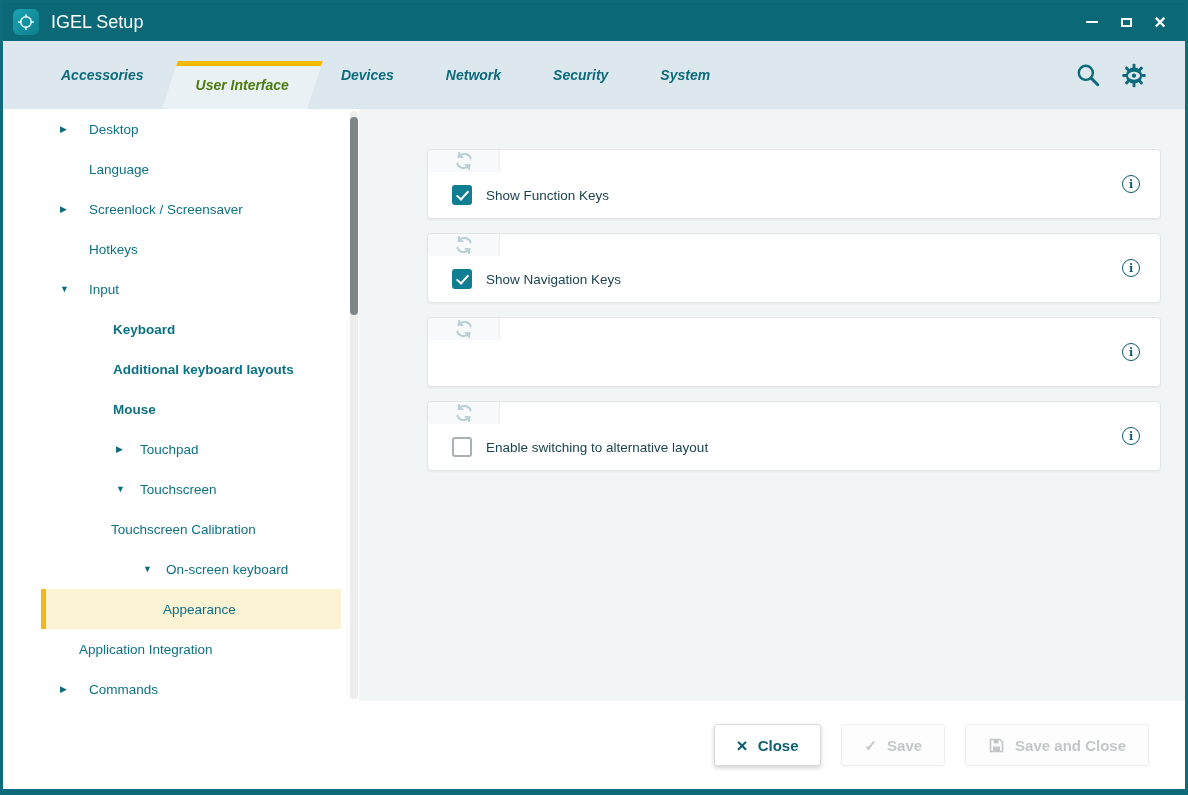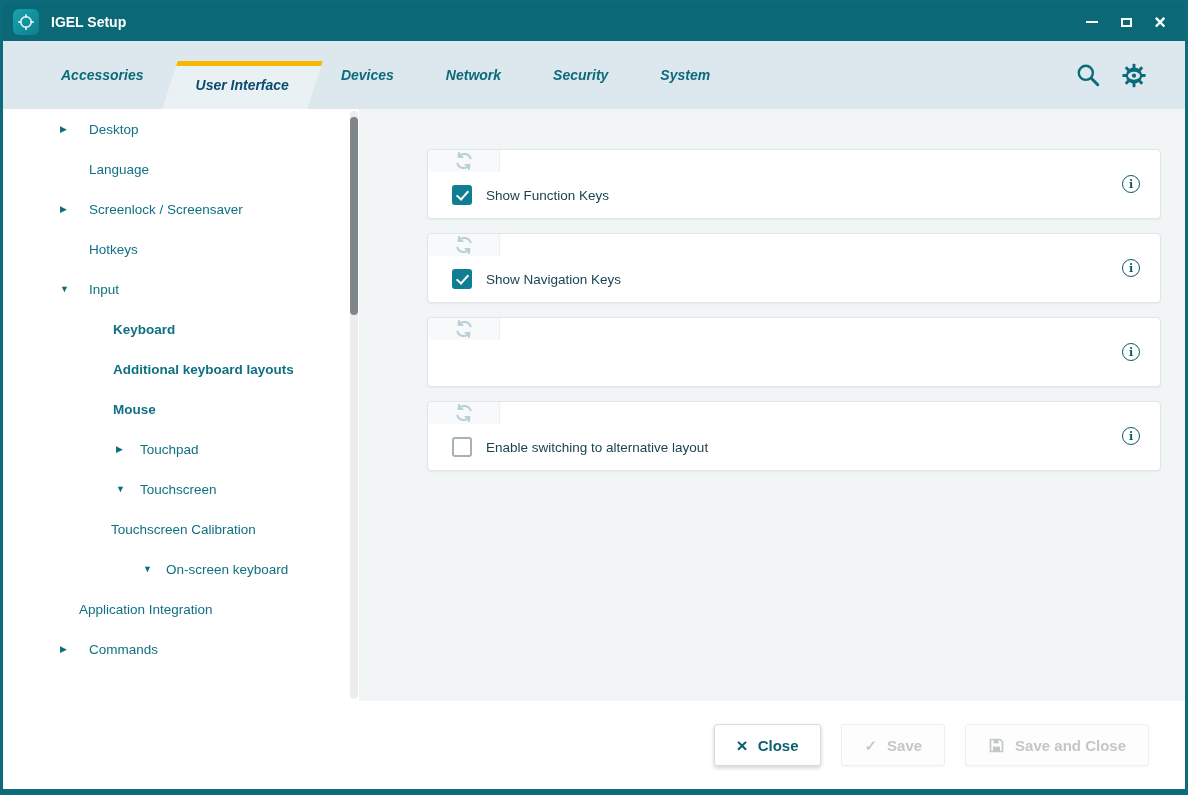--- a/index.html
+++ b/index.html
@@ -10,31 +10,31 @@
     background:#fff;
   }
   .window {
     width:1188px; height:795px;
     border:3px solid #0d6b7c; border-bottom-width:6px;
     display:flex; flex-direction:column; background:#fff;
   }
   
   .titlebar { height:38px; background:#0a6877; display:flex; align-items:center; padding:0 8px 0 10px; flex:0 0 auto; }
   .logo { width:26px; height:26px; border-radius:6px; background:linear-gradient(135deg,#1aa3b0,#0e7f8e); display:flex; align-items:center; justify-content:center; margin-right:12px; flex:0 0 auto; }
-  .title { color:#fff; font-weight:bold; font-size:14px; }
+  .title { color:#fff; font-weight:normal; font-size:18px; }
   .tb-spacer { flex:1; }
   .tb-btn { width:34px; height:30px; display:flex; align-items:center; justify-content:center; color:#fff; cursor:default; }
   .min-glyph { width:12px; height:2px; background:#fff; }
   .max-glyph { width:11px; height:9px; border:2px solid #fff; }
   .close-glyph { font-size:20px; line-height:1; font-weight:bold; }
   
   .tabbar { height:68px; background:#dce8ed; display:flex; align-items:stretch; padding-left:32px; position:relative; flex:0 0 auto; }
   .tab { position:relative; display:flex; align-items:center; padding:0 26px; font-size:14px; font-weight:bold; color:#0c6a7b; cursor:default;font-style:italic; }
   .tab .tab-label { position:relative; z-index:2; }
-  .tab.active { color:#0c4a6e;margin-top:20px; }
+  .tab.active { color:#4d7c0f;margin-top:20px; }
   .tab.active::before {
     content:""; position:absolute; left:0; right:0; top:0; bottom:0;
     background:#e9f1f4; border-top:5px solid #f6b800;
     transform:skewX(-18deg); z-index:1;
   }
   .tab-icons { position:absolute; right:36px; top:0; height:100%; display:flex; align-items:center; gap:18px; }
   .tab-icons svg { display:block; }
   
   .bodyrow { flex:1; display:flex; min-height:0; }
   .sidebar { width:356px; background:#fff; position:relative; overflow:hidden; flex:0 0 auto; }
@@ -179,20 +179,23 @@
         <span class="arw arw1">▼</span>
         <span>Touchscreen</span>
       </div>
       <div class="sitem pl2">
         <span>Touchscreen Calibration</span>
       </div>
       <div class="sitem pl2a">
         <span class="arw arw2">▼</span>
         <span>On-screen keyboard</span>
       </div>
+      <div class="sitem sel">
+        <span>Appearance</span>
+      </div>
       <div class="sitem pl3">
         <span>Application Integration</span>
       </div>
       <div class="sitem pl0">
         <span class="arw arw0">▶</span>
         <span>Commands</span>
       </div>
       <div class="scroll-track"></div>
       <div class="scroll-thumb"></div>
     </div>

